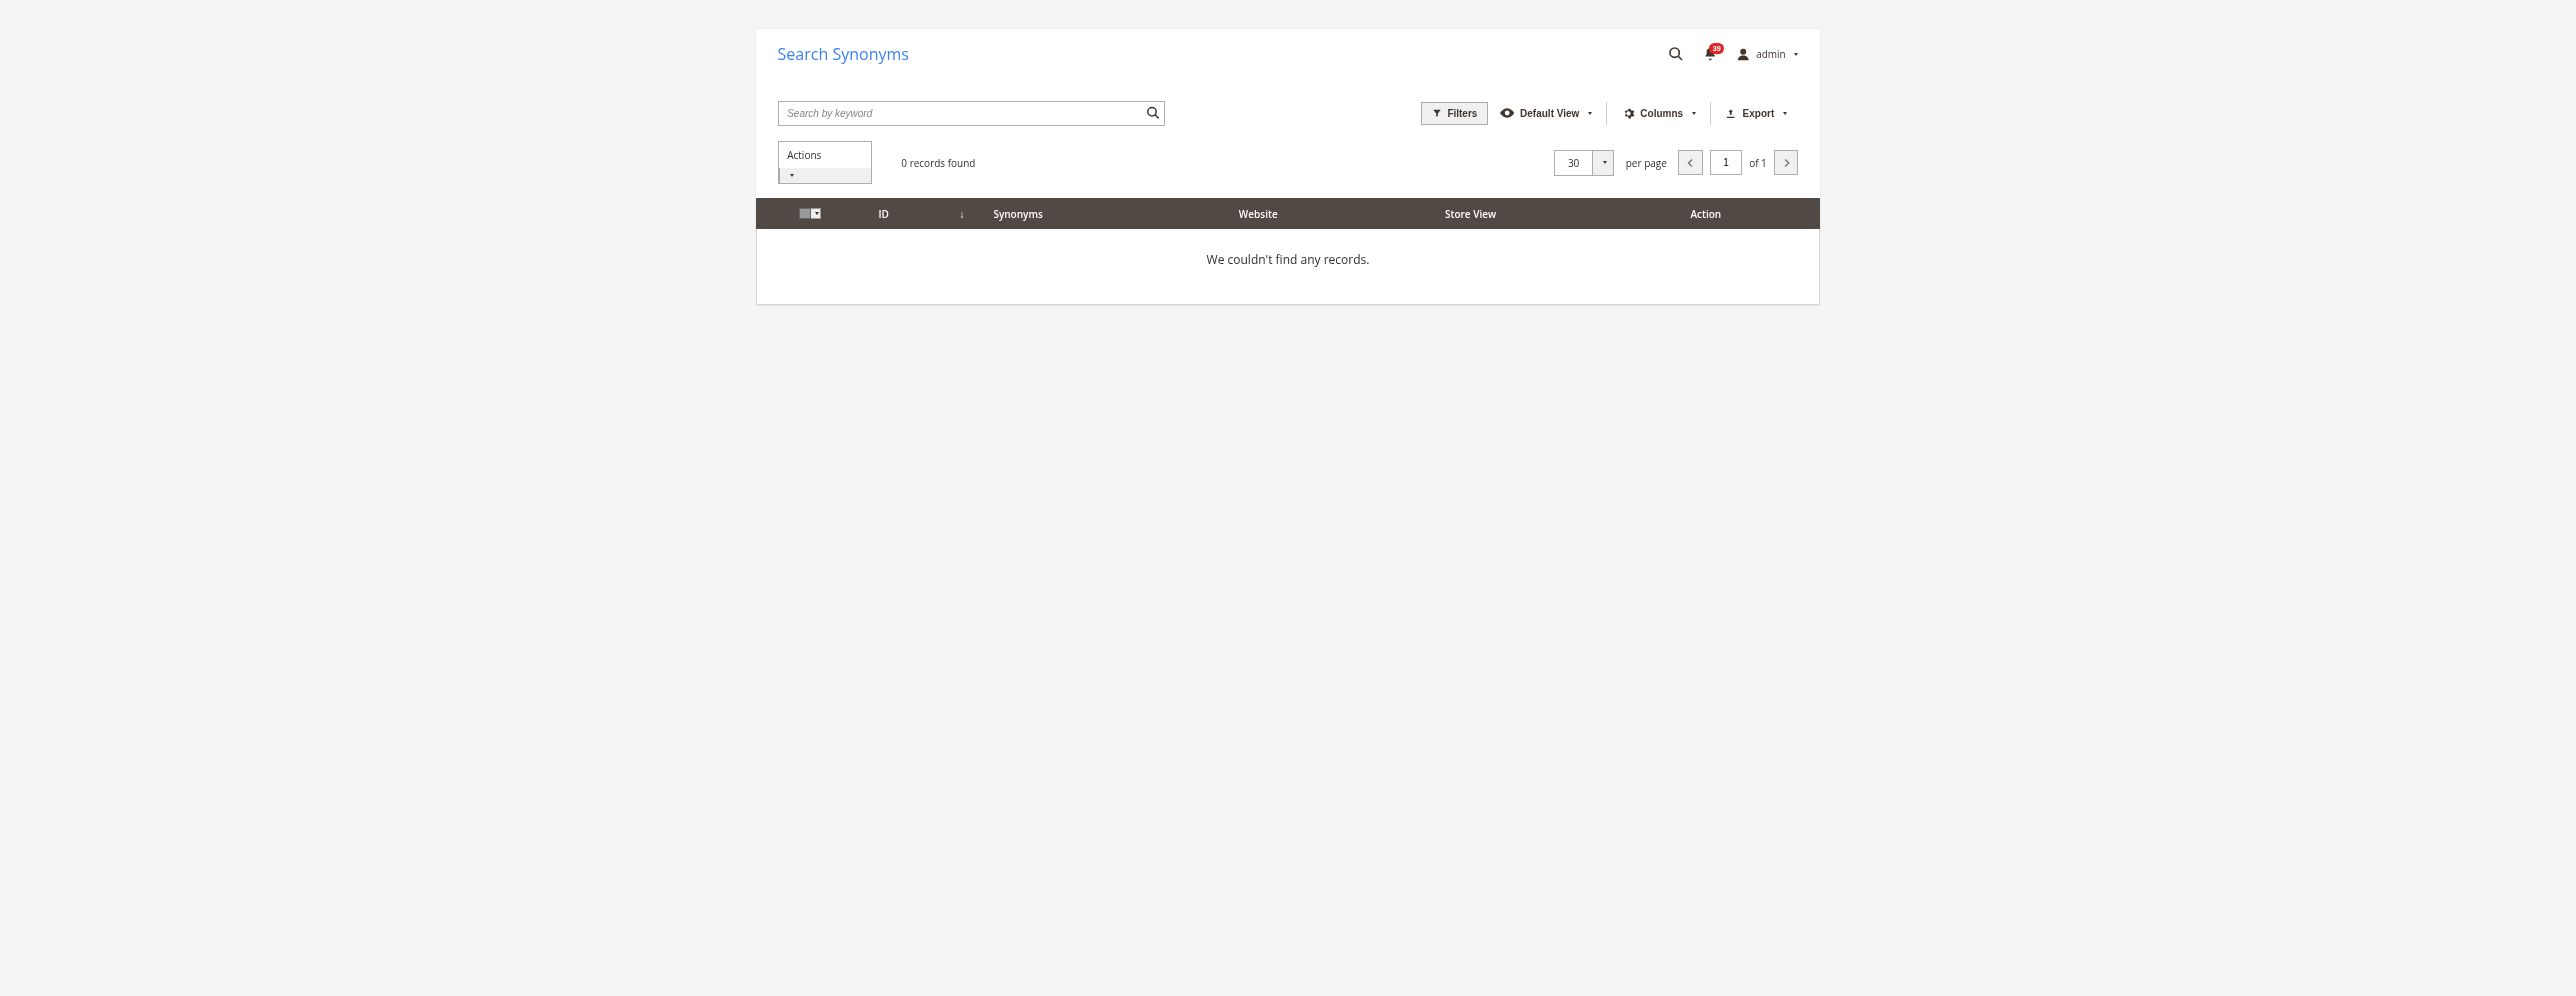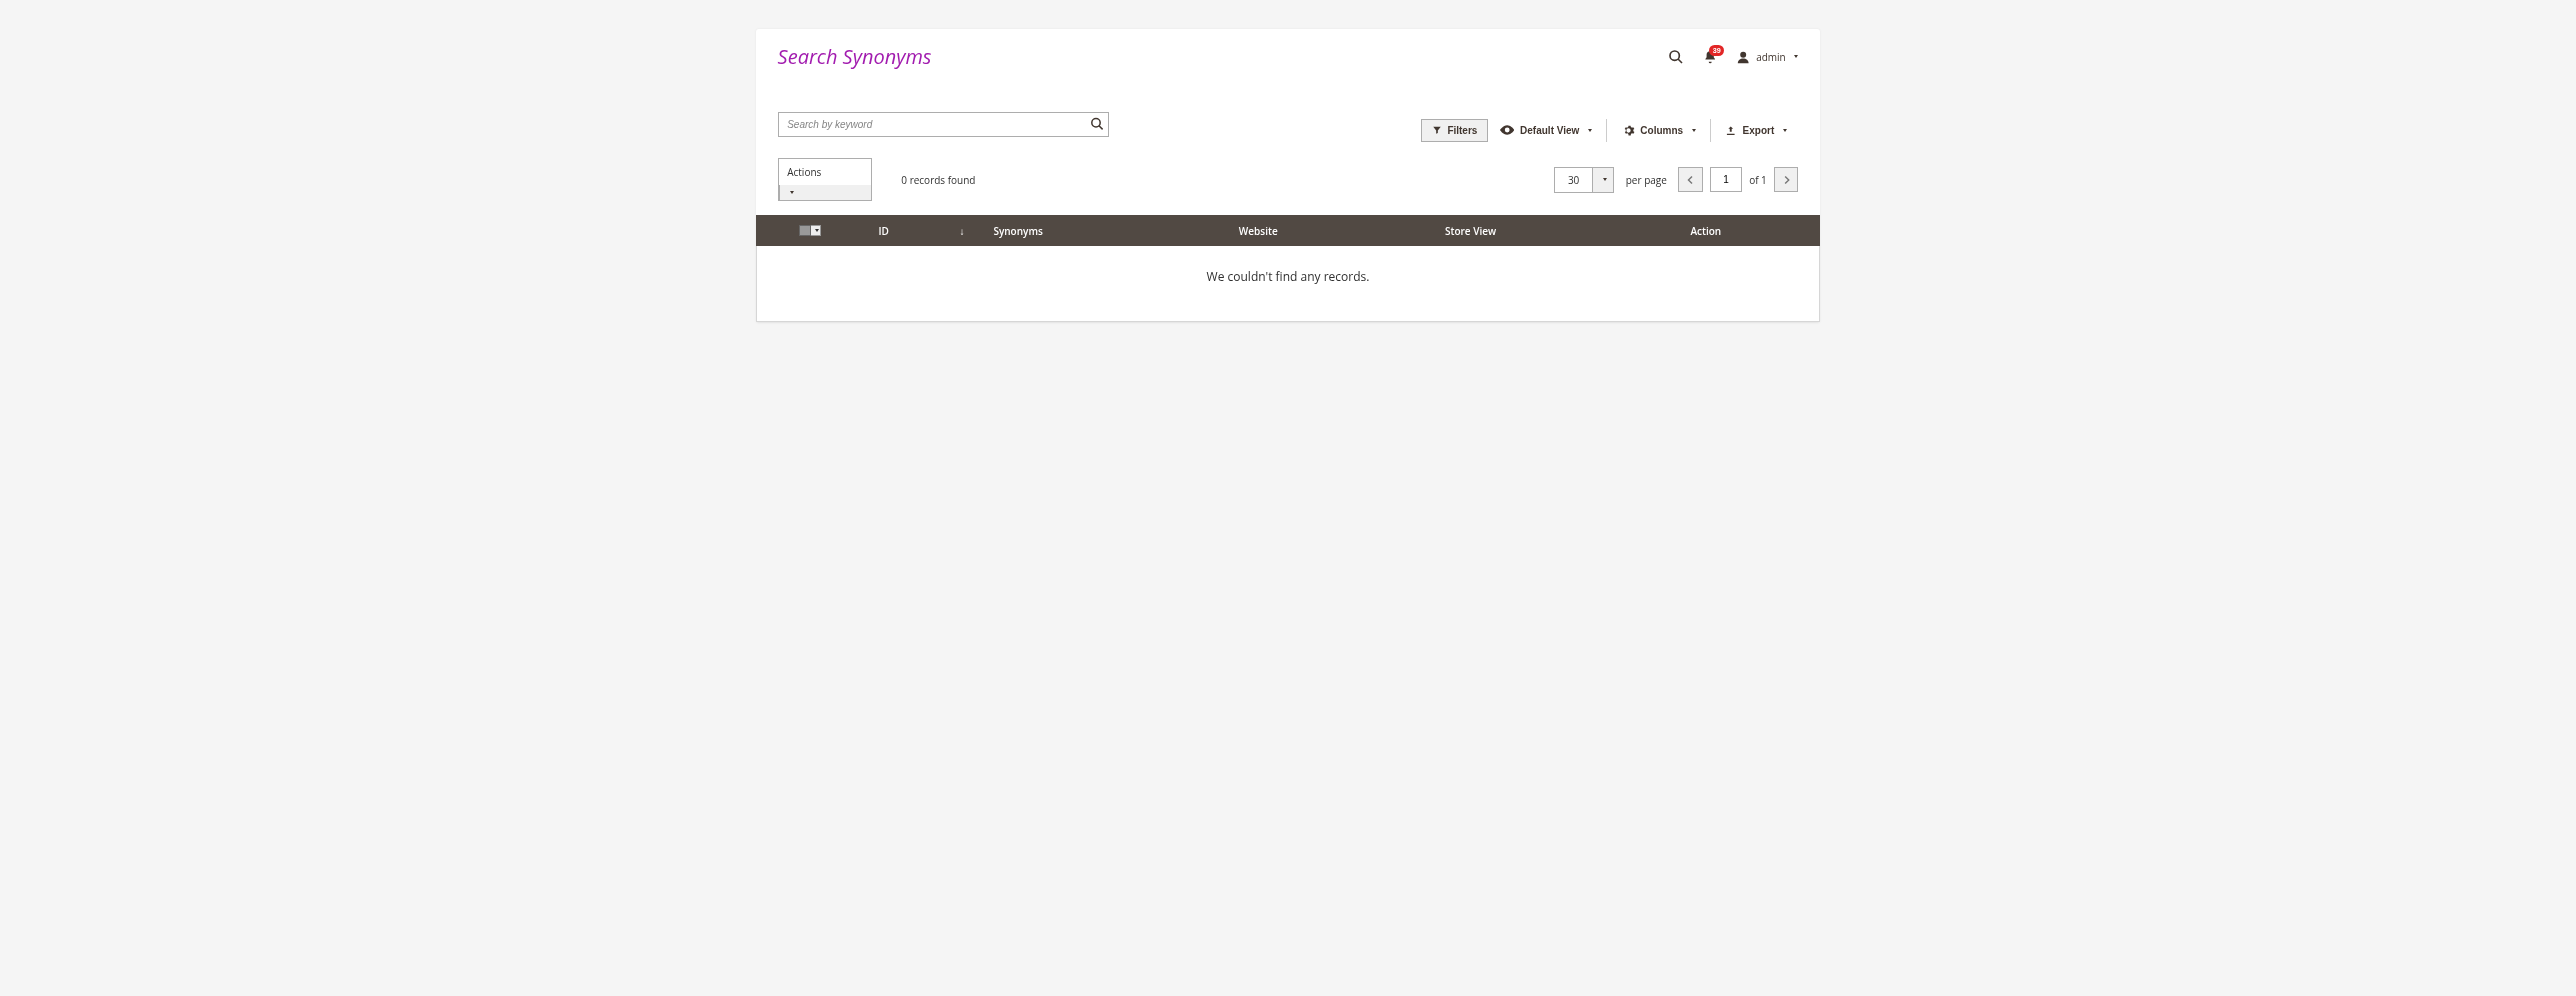--- a/index.html
+++ b/index.html
@@ -1,39 +1,39 @@
 <!DOCTYPE html>
 <html style="font-size:11.5px"><head>
 <meta charset="utf-8">
 <style>
 * { box-sizing: border-box; margin: 0; padding: 0; }
 body { font-family: 'Open Sans', -apple-system, BlinkMacSystemFont, sans-serif; background: #f5f5f5; padding: 29px; color: #303030; font-size: 10px; }
 .admin-page { background: #fff; border-radius: 2.9px; box-shadow: 0 0.7px 2.2px rgba(0,0,0,0.08); padding: 0; max-width: 1064px; margin: 0 auto; }
 
 
 .page-header { display: flex; justify-content: space-between; align-items: center; padding: 14.4px 21.6px 17px 21.6px; }
-.page-title { font-size: 20px; font-weight: 400; color: #a21caf; font-style: italic; }
+.page-title { font-size: 16px; font-weight: 400; color: #3b82f6; }
 .header-actions { display: flex; align-items: center; gap: 18.7px; }
 .icon-btn { background: none; border: none; cursor: pointer; position: relative; display: flex; align-items: center; }
 .notif-wrap { position: relative; }
 .notif-badge { position: absolute; top: -4.3px; right: -7.2px; background: #e22626; color: #fff; font-size: 7.2px; font-weight: 700; border-radius: 6.5px; padding: 0.7px 3.6px; line-height: 9.3px; min-width: 13px; text-align: center; }
 .user-menu { display: flex; align-items: center; gap: 5.8px; cursor: pointer; color: #41362f; }
 .user-menu span { font-size: 10px; }
 
 
 .action-bar { background: #f8f8f8; border-top: 0.7px solid #e3e3e3; border-bottom: 0.7px solid #e3e3e3; padding: 16px 21.6px; display: flex; justify-content: flex-end; }
 .primary-btn { background: #eb5202; color: #fff; border: 0.7px solid #eb5202; font-size: 11.5px; font-weight: 600; padding: 8.6px 16px; cursor: pointer; }
 
 
 .toolbar { display: flex; justify-content: space-between; align-items: center; padding: 18.7px 21.6px 8.6px 21.6px; gap: 14.4px; flex-wrap: wrap; }
-.search-box { position: relative; width: 331px; }
+.search-box { position: relative; width: 387px; }
 .search-box input { width: 100%; border: 0.7px solid #adadad; padding: 5.8px 29px 5.8px 8.6px; font-size: 10px; font-style: italic; color: #303030; }
 .search-box input::placeholder { color: #858585; font-style: italic; }
 .search-box .search-btn { position: absolute; right: 4.3px; top: 50%; transform: translateY(-50%); background: none; border: none; cursor: pointer; }
-.toolbar-right { display: flex; align-items: center; gap: 0; margin-top: 12px; }
+.toolbar-right { display: flex; align-items: center; gap: 0; }
 .tool-btn { display: flex; align-items: center; gap: 5.8px; background: none; border: none; cursor: pointer; padding: 5.8px 11.5px; font-size: 10px; color: #41362f; font-weight: 600; }
 .tool-btn.filters { background: #f0f0f0; border: 0.7px solid #adadad; padding: 5px 10px; }
 .tool-sep { width: 0.7px; height: 23px; background: #ccc; margin: 0 2.9px; }
 .caret-down { display: inline-block; width: 0; height: 0; border-left: 2.9px solid transparent; border-right: 2.9px solid transparent; border-top: 3.6px solid #41362f; margin-left: 2.9px; }
 
 
 .sub-toolbar { display: flex; justify-content: space-between; align-items: center; padding: 7.2px 21.6px 14.4px 21.6px; gap: 14.4px; flex-wrap: wrap; }
 .sub-left { display: flex; align-items: center; gap: 29px; }
 .actions-dd { display: flex; border: 0.7px solid #adadad; flex-direction: column; }
 .actions-dd .label { padding: 5.8px 50px 5.8px 8.6px; font-size: 10px; }

